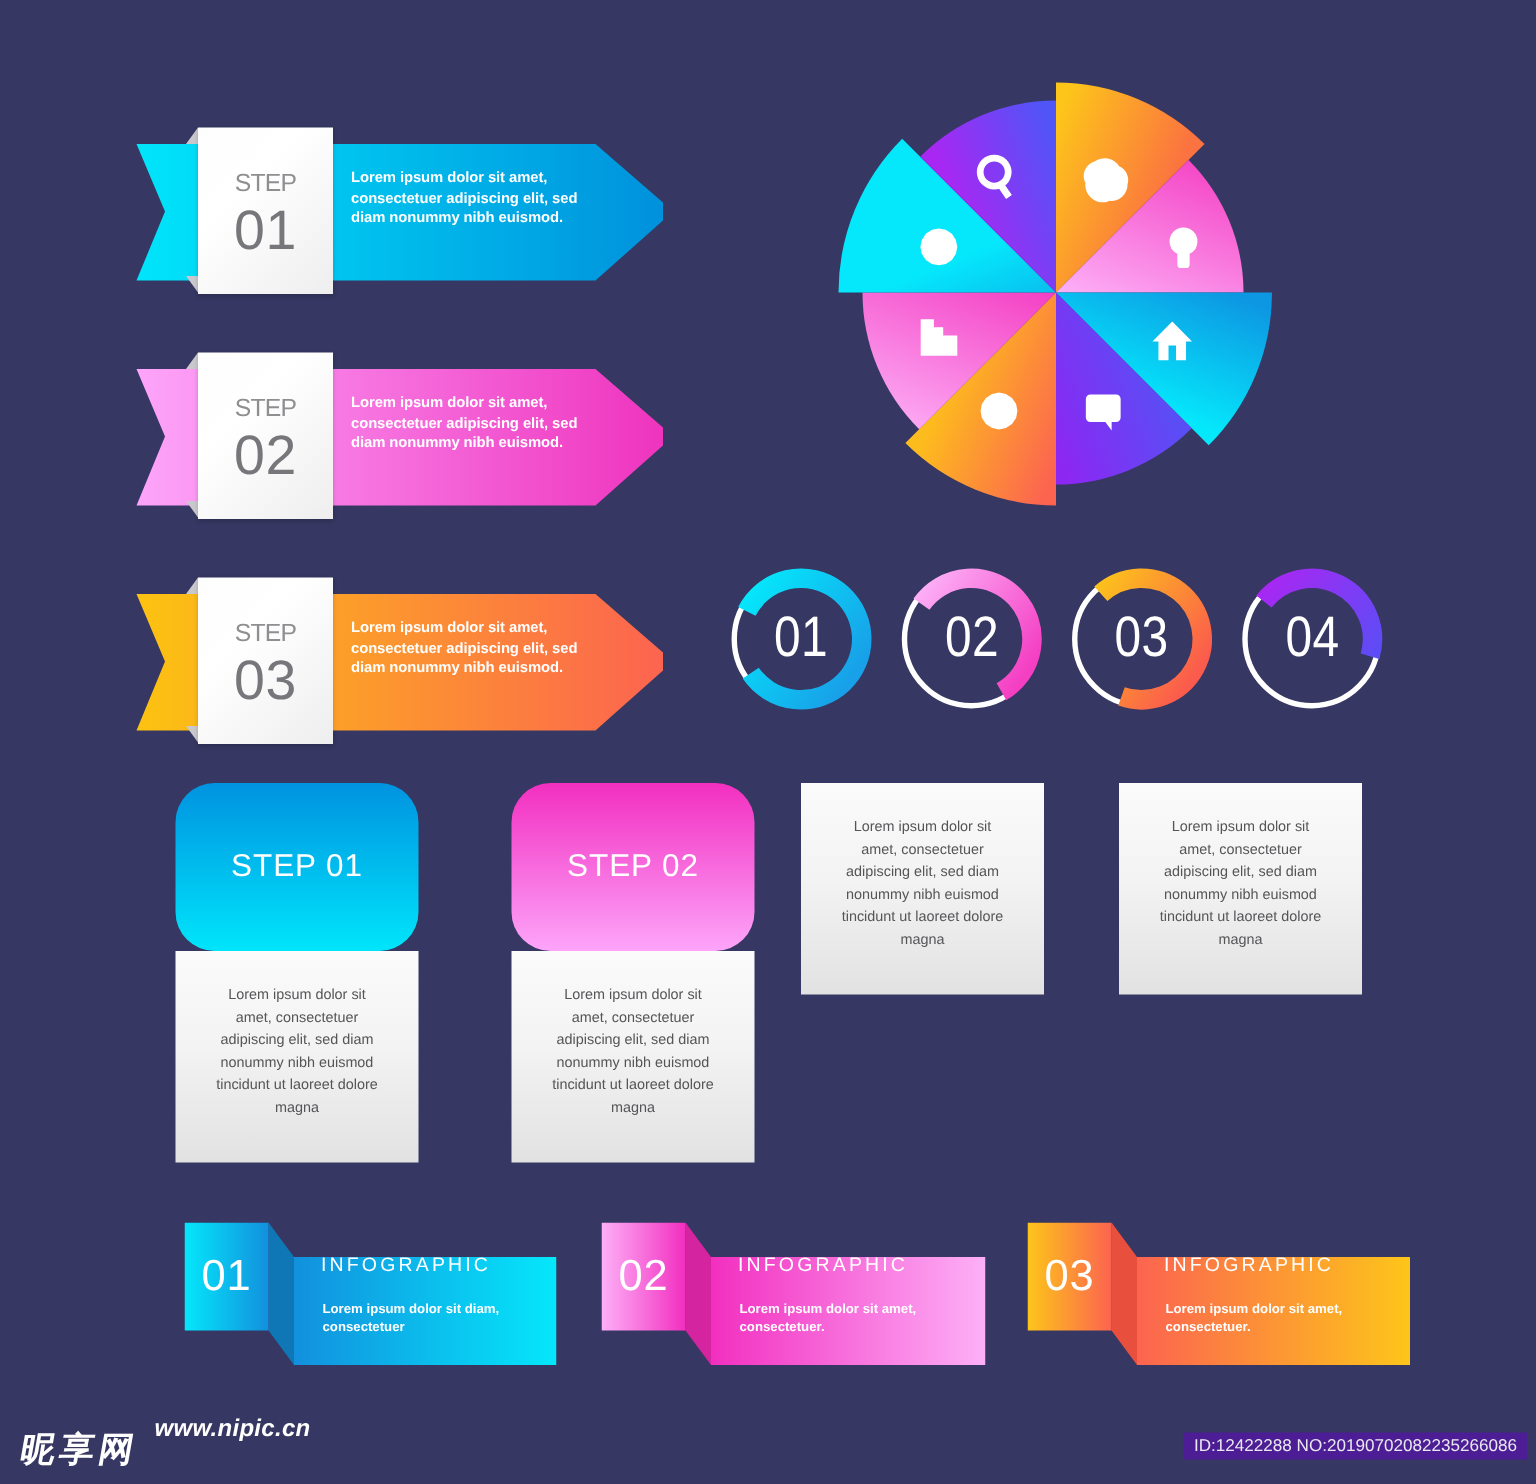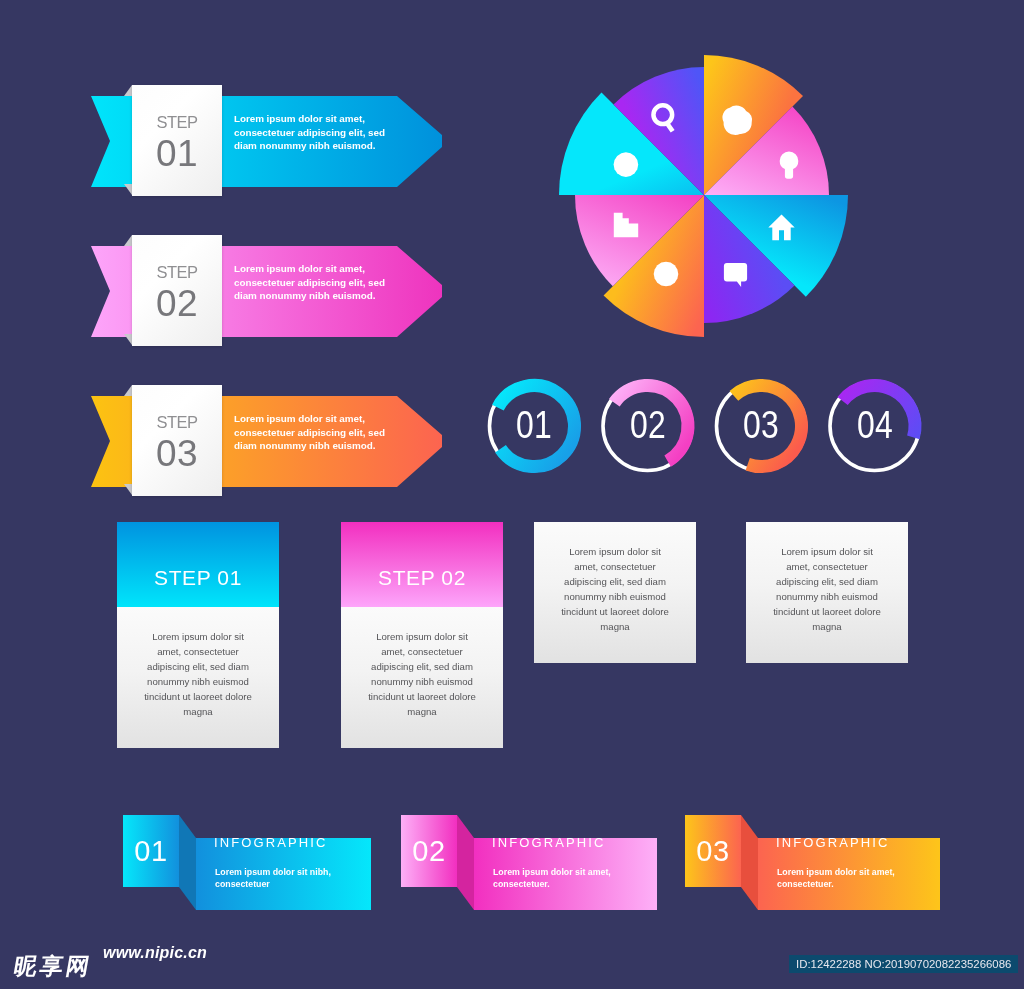--- a/index.html
+++ b/index.html
@@ -28,21 +28,21 @@
   .arrow-text{position:absolute;left:158px;top:28px;width:166px;color:#ffffff;
       font-size:9.9px;line-height:13.7px;font-weight:700;letter-spacing:-0.05px;}
 
   
   .circle-num{width:80px;text-align:center;color:#ffffff;font-size:38px;
       font-weight:400;letter-spacing:0.2px;line-height:40px;
       transform:scaleX(0.84);transform-origin:center;}
 
   
   .card{width:162px;height:253px;}
-  .card-head{height:85px;position:relative;}
+  .card-head{height:112px;position:relative;border-radius:26px;}
   .card-title{position:absolute;left:0;top:44px;width:162px;text-align:center;
       color:#ffffff;font-size:21px;letter-spacing:0.6px;font-weight:400;line-height:24px;}
   .card-body{height:141px;background:linear-gradient(180deg,#fbfbfb 0%,#f3f3f3 45%,#e2e2e2 100%);}
   .card-text{margin:0 auto;padding:22px 0 0 0;width:116px;color:#555558;font-size:9.6px;
       line-height:15px;text-align:center;font-weight:400;}
 
   
   .banner{height:96px;}
   .banner svg{position:absolute;left:0;top:0;}
   .banner-num{position:absolute;left:0;top:20px;width:56px;text-align:center;
@@ -52,21 +52,21 @@
   .banner-text{position:absolute;left:92px;top:52px;width:118px;color:#ffffff;
       font-size:8.8px;line-height:11.6px;font-weight:700;}
 
   
   .wm-logo{left:14px;top:951px;color:#ffffff;font-size:23px;font-weight:700;
       letter-spacing:3px;transform:skewX(-10deg);
       font-family:"DejaVu Sans","Liberation Sans",sans-serif;}
   .wm-site{left:103px;top:944px;color:#ffffff;font-size:16px;font-weight:700;
       font-style:italic;letter-spacing:.2px;}
   .wm-id{left:789px;top:955px;color:#e8e8ef;font-size:11.4px;font-weight:400;
-      background:#0c4a6e;padding:3px 7px;letter-spacing:0;white-space:nowrap;}
+      background:#4c1d95;padding:3px 7px;letter-spacing:0;white-space:nowrap;}
 </style>
 </head>
 <body>
 
 <div class="stage">
   <div id="arrows">
       <div class="abs arrow-row" style="left: 76px; top: 84px;">
         <svg class="arrow-svg" width="380" height="116" viewBox="0 0 380 116">
           <defs>
             <linearGradient id="agrad0" x1="0" y1="0" x2="1" y2="0">
@@ -265,21 +265,21 @@
               <stop offset="0" stop-color="#1290dd"></stop>
               <stop offset="1" stop-color="#05e7fb"></stop>
             </linearGradient>
           </defs>
           <path fill="#1077b6" d="M 56 0 L 73 23 L 73 95 L 56 72 Z"></path>
           <rect x="73" y="23" width="175" height="72" fill="url(#bm0)"></rect>
           <rect x="0" y="0" width="56" height="72" fill="url(#bt0)"></rect>
         </svg>
         <div class="banner-num">01</div>
         <div class="banner-title">INFOGRAPHIC</div>
-        <div class="banner-text">Lorem ipsum dolor sit nibh, consectetuer</div>
+        <div class="banner-text">Lorem ipsum dolor sit diam, consectetuer</div>
       </div>
       <div class="abs banner" style="left: 401px; top: 815px; width: 256px;">
         <svg width="256" height="96" viewBox="0 0 256 96">
           <defs>
             <linearGradient id="bt1" x1="0" y1="0" x2="1" y2="0">
               <stop offset="0" stop-color="#fdb0f7"></stop>
               <stop offset="1" stop-color="#f22fc0"></stop>
             </linearGradient>
             <linearGradient id="bm1" x1="0" y1="0" x2="1" y2="0">
               <stop offset="0" stop-color="#f22fc0"></stop>

